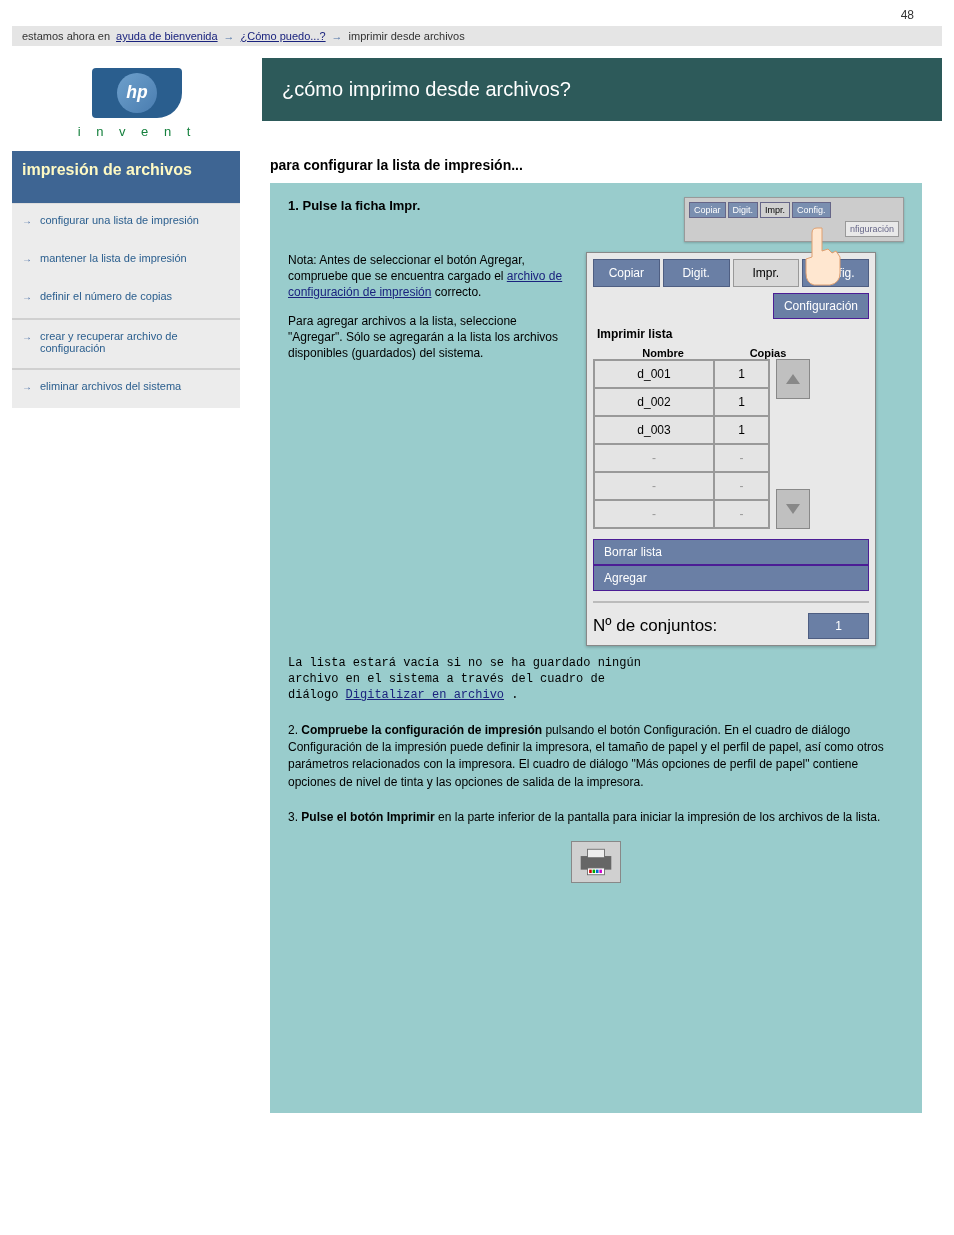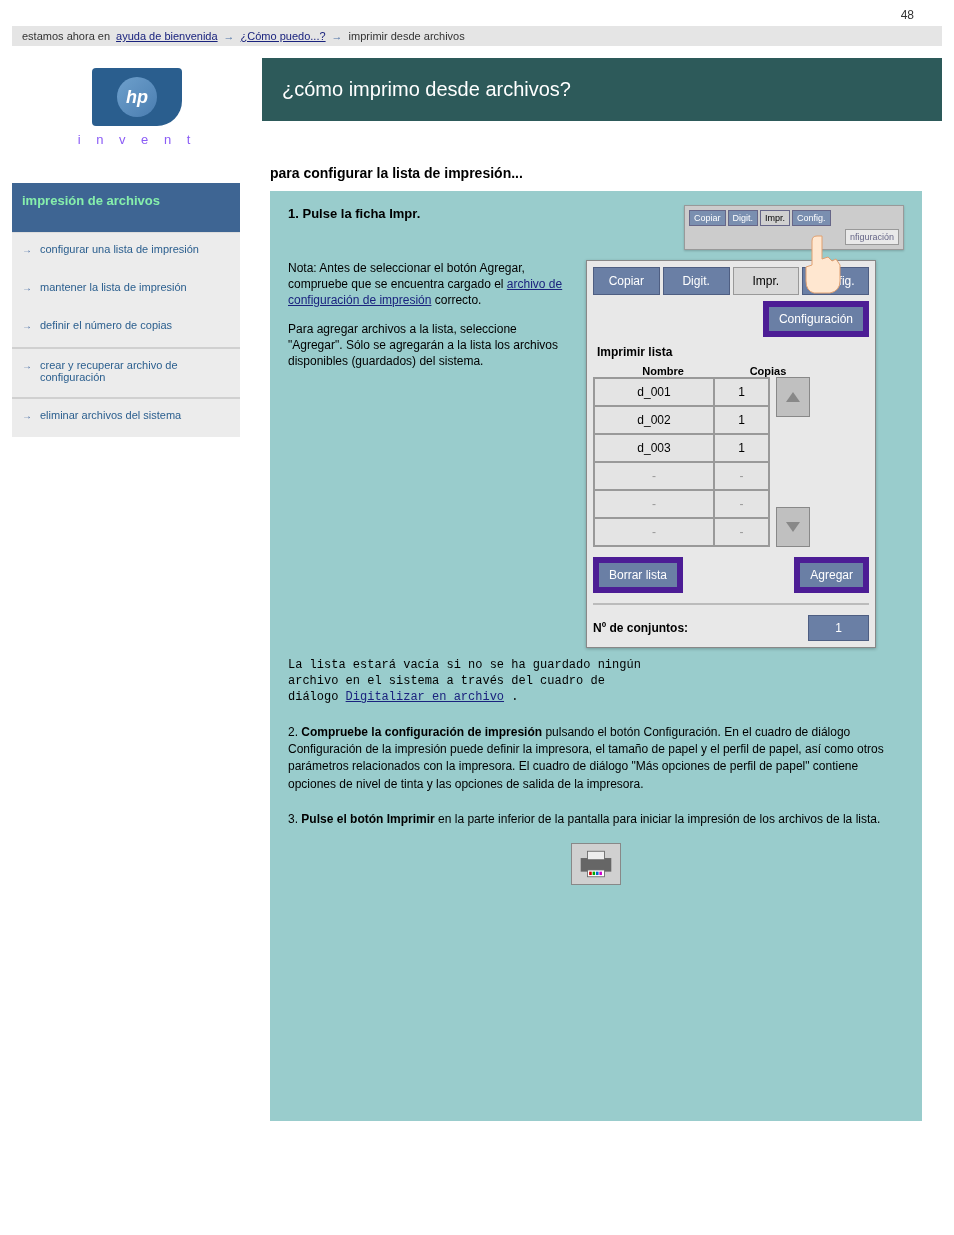--- a/index.html
+++ b/index.html
@@ -19,41 +19,41 @@
     align-items: center;
     gap: 6px;
     font-size: 11px;
   }
   .breadcrumb-bar a { color: #1a237e; text-decoration: underline; cursor: pointer; }
   .arrow-sep { color: #4a6fa5; font-weight: bold; }
   .bc-plain { color: #333; }
   .header-row { display: flex; margin: 12px; align-items: flex-start; }
   .logo-area { width: 250px; text-align: center; padding-top: 10px; }
   .hp-logo {
-    width: 90px; height: 58px; background: #2a5e8e;
+    width: 90px; height: 50px; background: #2a5e8e;
     margin: 0 auto; border-radius: 4px 4px 25px 4px;
-    position: relative; display: flex; align-items: center; justify-content: center;
+    position: relative; display: flex; align-items: center; justify-content: center; font-family: Liberation Mono, monospace;
   }
   .hp-logo-circle {
     width: 40px; height: 40px; border-radius: 50%;
     background: linear-gradient(135deg, #6ea0cc, #4a7db0);
     display:flex; align-items:center; justify-content:center;
     color:#fff; font-style:italic; font-weight:bold; font-size:18px;
   }
-  .invent { letter-spacing: 6px; font-size: 13px; margin-top: 6px; color:#8b5cf6; }
+  .invent { letter-spacing: 6px; font-size: 13px; margin-top: 6px; color:#15803d; }
   .title-bar {
     flex: 1; background: #2d5a5a; color: #fff;
     height: 63px; display: flex; align-items: center; padding: 0 20px;
     font-size: 20px;
   }
   .cols { display: flex; margin: 0 12px; gap: 30px; }
   .sidebar { width: 228px; }
   .side-head {
-    background: #3e6593; color: #86efac; padding: 10px 10px 24px 10px;
-    font-size: 13px; font-weight: bold; margin-top: 24px;
+    background: #3e6593; color: #fef9c3; padding: 10px 10px 24px 10px;
+    font-size: 16px; font-weight: bold;
   }
   .side-group { background: #ececec; border-top: 1px solid #ddd; }
   .side-item {
     display: flex; gap: 8px; padding: 10px 10px 14px 10px;
     font-size: 11px; color: #4a6fa5; align-items: flex-start;
   }
   .side-item .arr { color:#4a6fa5; font-size:10px; line-height:14px; }
   .side-item .txt { color: #2a5e8e; }
   .side-item.sep { border-top: 2px solid #d0d0d0; }
   .main { flex: 1; padding-right: 20px; }
@@ -93,21 +93,21 @@
     box-shadow: 0 1px 3px rgba(0,0,0,.25);
   }
   .tabs { display:flex; gap:3px; }
   .tab {
     flex:1; text-align:center; font-size:12px; padding:6px 0;
     background:#6a7fa5; color:#fff; border:1px solid #4e5e82; cursor:pointer;
   }
   .tab.sel { background:#d8d8d8; color:#000; border-color:#999;}
   .conf-row { text-align:right; margin-top:6px;}
   .btn {
-    background:#6a7fa5; color:#fff; border:6px solid #4c1d95;
+    background:#6a7fa5; color:#fff; border:1px solid #4c1d95;
     font-size:12px; padding:5px 10px; cursor:pointer; display:inline-block;
   }
   .list-title { font-size:12px; font-weight:bold; margin:8px 0 6px 4px;}
   .list-cols { display:flex; font-size:11px; font-weight:bold; }
   .list-cols .c1 { width:140px; text-align:center;}
   .list-cols .c2 { width:70px; text-align:center;}
   .list-body { display:flex; }
   .tbl { border:1px solid #999;}
   .trow { display:flex;border-radius:7px;}
   .cell {
@@ -115,24 +115,24 @@
     background:#e4e4e4;
   }
   .cell.nm { width:120px;}
   .cell.cp { width:55px;}
   .cell.empty { color:#999;}
   .scroll { width:34px; margin-left:6px; display:flex; flex-direction:column; justify-content:space-between;}
   .scroll .up, .scroll .dn {
     height:40px; background:#c0c0c0; border:1px solid #888;
     display:flex; align-items:center; justify-content:center; cursor:pointer;
   }
-  .act-row { display:flex; justify-content:space-between; margin-top:10px;}
+  .act-row { display:flex; justify-content:space-between; margin-top:10px;flex-direction:column;}
   .sets-row { display:flex; justify-content:space-between; align-items:center;
     border-top:2px solid #bbb; margin-top:10px; padding-top:10px;}
-  .sets-row .lbl { font-weight:bold; font-size:12px;}
+  .sets-row .lbl { font-weight:normal; font-size:17px;}
   .sets-row .val { background:#6a7fa5; color:#fff; border:1px solid #4e5e82;
     padding:5px 26px; font-size:12px; cursor:pointer;}
   .bottom-block1 { display:flex; gap:18px; margin-top:9px;font-family:Liberation Mono, monospace;}
   .bottom-block1 .t { width:360px; font-size:12px; line-height:1.35;}
   .bottom-full { margin-top:18px; font-size:12px; line-height:1.45;}
   .print-icon {
     width:50px; height:42px; background:#d0d0d0; border:1px solid #888;
     margin:14px auto 0; display:flex; align-items:center; justify-content:center;
     cursor:pointer;
   }

